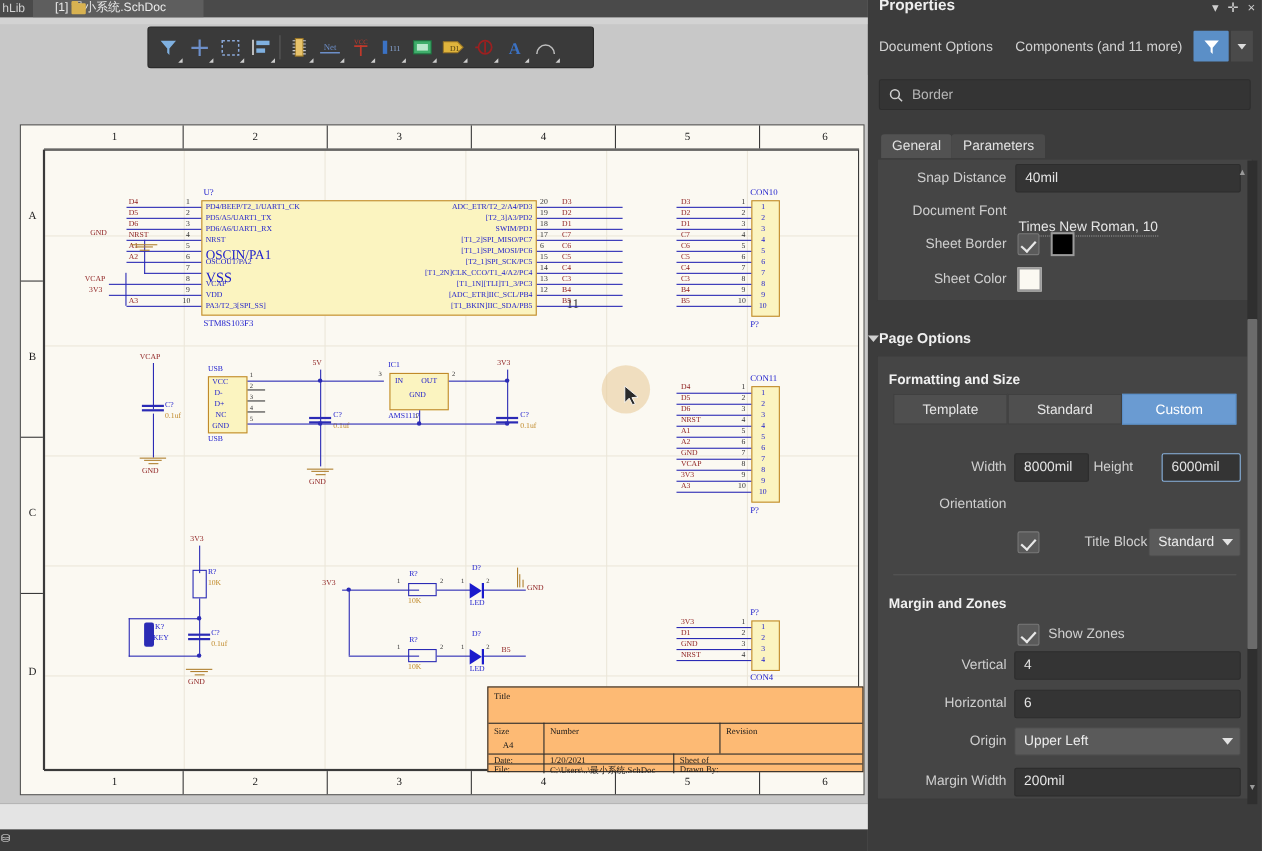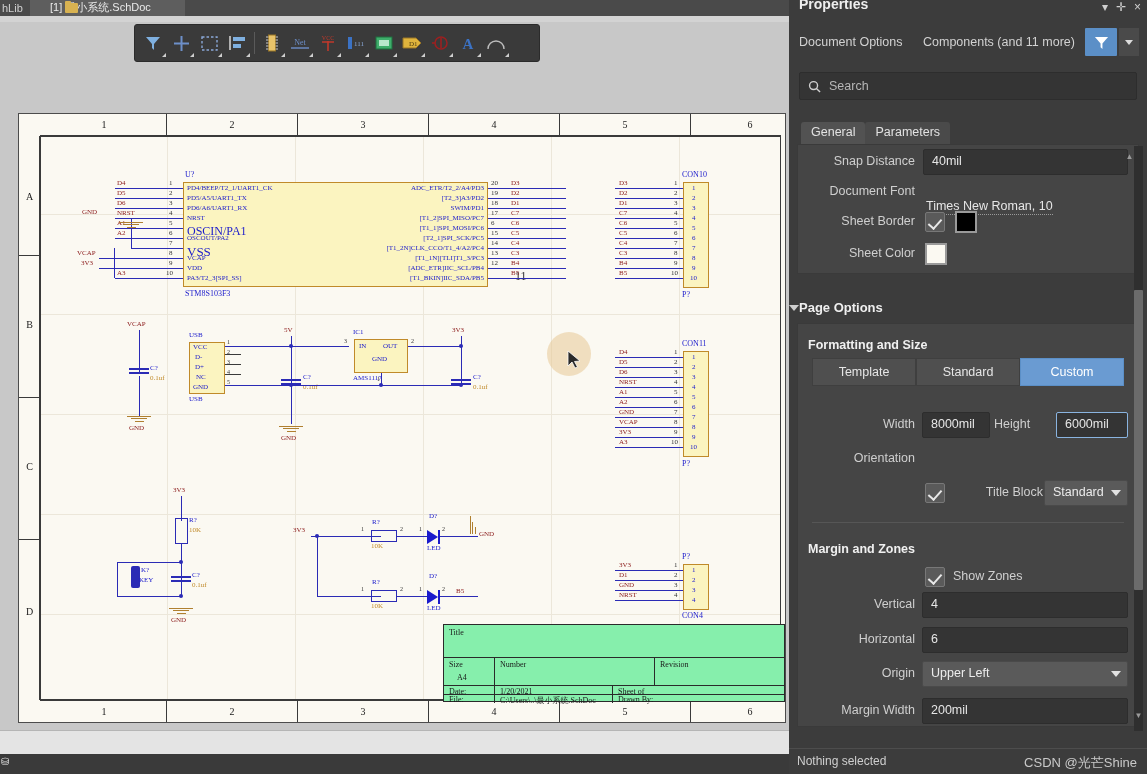--- a/index.html
+++ b/index.html
@@ -69,21 +69,21 @@
   .gndsym i{ display:block; background:#b08030; height:1px; margin:1.5px auto;}
   .cap { position:absolute; }
   .cap i{ display:block; background:#2b2bb5; height:2px; margin:2px auto; }
   .res { position:absolute; border:1px solid #2b2bb5; background:transparent; }
   .ledtri{ position:absolute; width:0;height:0;border-top:7px solid transparent;
       border-bottom:7px solid transparent;border-left:11px solid #1a1acc; }
   .ledbar{ position:absolute; width:2px; height:14px; background:#1a1acc; }
   .key{ position:absolute; width:9px;height:22px;background:#2b2bb5;border-radius:2px; }
 
   
-  .tblock { position:absolute; border:1px solid #2a2a2a; background:#86efac;
+  .tblock { position:absolute; border:1px solid #2a2a2a; background:#fdba74;
      font-family:"Liberation Serif", serif; font-size:8px; color:#1a1a1a; }
   .tb-row { position:absolute; left:0; right:0; border-top:1px solid #2a2a2a; }
   .tb-cell { position:absolute; padding:1px 3px; white-space:nowrap; }
   .tb-v { position:absolute; top:0; bottom:0; width:1px; background:#2a2a2a; }
 
   
   .cursor-blob { position:absolute; width:44px;height:44px;border-radius:50%;
      background:rgba(232,200,150,.55); }
   .cursor-arrow { position:absolute; width:0;height:0; }
 
@@ -720,21 +720,21 @@
     </div>
     <div class="filter-drop">
       <span style="width:0;height:0;border-left:4px solid transparent;border-right:4px solid transparent;border-top:5px solid #dcdcdc;display:block"></span>
     </div>
 
     <div class="searchbar">
       <svg width="13" height="13" viewBox="0 0 14 14">
           <circle cx="6" cy="6" r="4.3" fill="none" stroke="#cfcfcf" stroke-width="1.5"></circle>
           <path d="M9.3 9.3 L13 13" stroke="#cfcfcf" stroke-width="1.5"></path>
         </svg>
-      <span class="search-ph">Search</span>
+      <span class="search-ph">Border</span>
     </div>
 
     <div class="subtabs">
       <div class="subtab sel">General</div>
       <div class="subtab">Parameters</div>
     </div>
 
     <div class="sec-box" style="top:144px;height:130px;">
       <div class="row" style="top:4px">
         <div class="r-lbl" style="left:0;width:117px">Snap Distance</div>
@@ -817,18 +817,14 @@
       <div class="row" style="top:374px">
         <div class="r-lbl" style="left:0;width:117px">Margin Width</div>
         <div class="field" style="left:124px;width:206px">200mil</div>
       </div>
     </div>
 
     <div class="pscroll" style="top:146px;height:585px"></div>
     <div class="pthumb" style="top:290px;height:300px"></div>
     <div class="parrow" style="top:710px">▼</div>
 
-    <div class="p-status">
-      <div class="p-status-lbl">Nothing selected</div>
-      <div class="watermark">CSDN @光芒Shine</div>
-    </div>
   </div>
 </div>
 
 </body></html>

